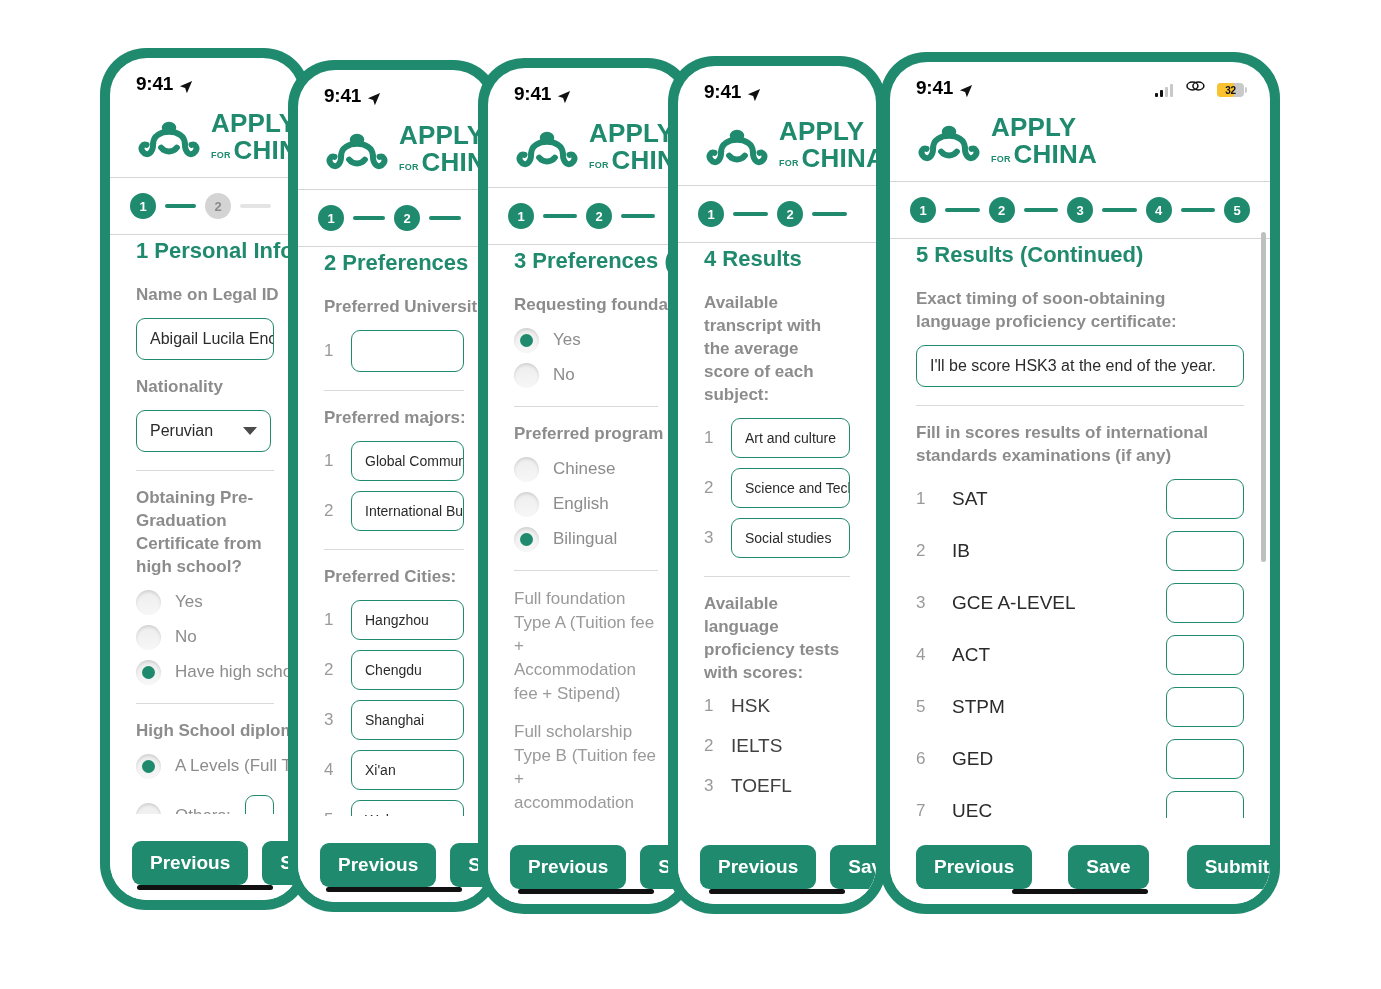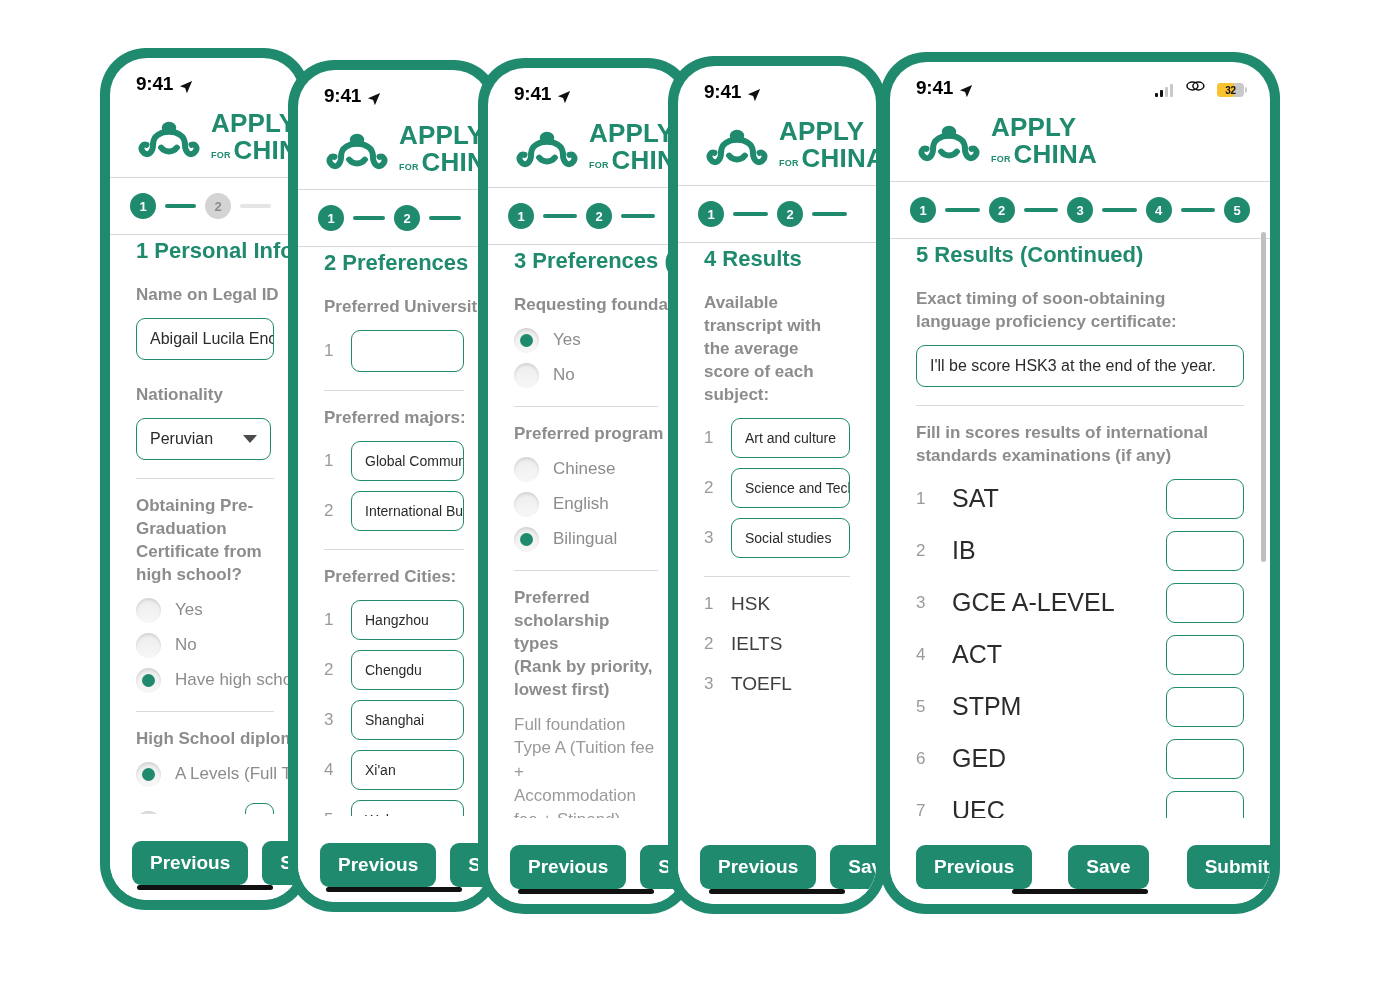--- a/index.html
+++ b/index.html
@@ -135,21 +135,21 @@
   .radio.sel .in { display:block; }
   .radio-lbl { font-size: 17px; color:#8c8c8c; white-space:nowrap; }
 
   .numrow { display:flex; align-items:center; gap: 14px; margin-bottom: 10px; }
   .num { font-size: 17px; color:#9a9a9a; width: 13px; flex:none; }
   .numrow .field { flex:1 1 auto; min-width: 0; }
   .numrow .plain { font-size: 19px; color:#404040; }
 
   .scorerow { display:flex; align-items:center; gap: 22px; margin-bottom: 12px; }
   .scorerow .num { font-size:17px; color:#9a9a9a; width:14px; }
-  .scorerow .lbl { font-size:25px; color:#2b2b2b; flex:1 1 auto; white-space:nowrap;}
+  .scorerow .lbl { font-size:19px; color:#2b2b2b; flex:1 1 auto; white-space:nowrap;}
   .scorebox { width: 78px; height: 40px; border:1.5px solid #1f8a6d; border-radius:9px; flex:none;}
 
   .opt { font-size: 17px; color:#9a9a9a; line-height:1.4; margin-bottom: 14px; white-space:nowrap;}
 
   
   .btnbar {
     position:absolute; left:0; right:0; bottom: 0;
     background:#fff; padding: 12px 22px 0 22px;
     display:flex; align-items:center; gap: 14px;
     height: 86px;
@@ -219,21 +219,21 @@
           <span class="bar off"></span>
         </div>
       </div>
 
       <div class="body">
         <div class="sect-title">1 Personal Information</div>
 
         <div class="q nowrap">Name on Legal ID</div>
         <div class="field">Abigail Lucila Encinas</div>
 
-        <div class="q nowrap" style="margin-top:24px">Nationality</div>
+        <div class="q nowrap" style="margin-top:16px">Nationality</div>
         <div class="field select">
           <span>Peruvian</span>
           <span class="chev"></span>
         </div>
 
         <div class="divider"></div>
 
         <div class="q">Obtaining Pre-Graduation Certificate from high school?</div>
         <div class="radio-row">
           <span class="radio"></span>
@@ -448,22 +448,20 @@
         </div>
         <div class="radio-row">
           <span class="radio sel">
               <span class="in"></span>
             </span>
           <span class="radio-lbl">Bilingual</span>
         </div>
 
         <div class="divider"></div>
 
-        <div class="q" style="white-space:pre-line">Preferred scholarship types
-(Rank by priority, lowest first)</div>
         <div class="opt" style="white-space:pre-line">Full foundation Type A (Tuition fee +
 Accommodation fee + Stipend)</div>
         <div class="opt" style="white-space:pre-line">Full scholarship Type B (Tuition fee +
 accommodation only)</div>
 
       </div>
 
       <div class="btnbar">
         <span class="btn">Previous</span>
         <span class="btn">Save</span>
@@ -531,20 +529,22 @@
           <span class="num">2</span>
           <span class="field sm">Science and Technology</span>
         </div>
         <div class="numrow">
           <span class="num">3</span>
           <span class="field sm">Social studies</span>
         </div>
 
         <div class="divider"></div>
 
+        <div class="q" style="white-space:pre-line">Available language proficiency tests
+with scores:</div>
         <div class="numrow" style="margin-bottom:18px">
           <span class="num">1</span>
           <span class="plain">HSK</span>
         </div>
         <div class="numrow" style="margin-bottom:18px">
           <span class="num">2</span>
           <span class="plain">IELTS</span>
         </div>
         <div class="numrow">
           <span class="num">3</span>

